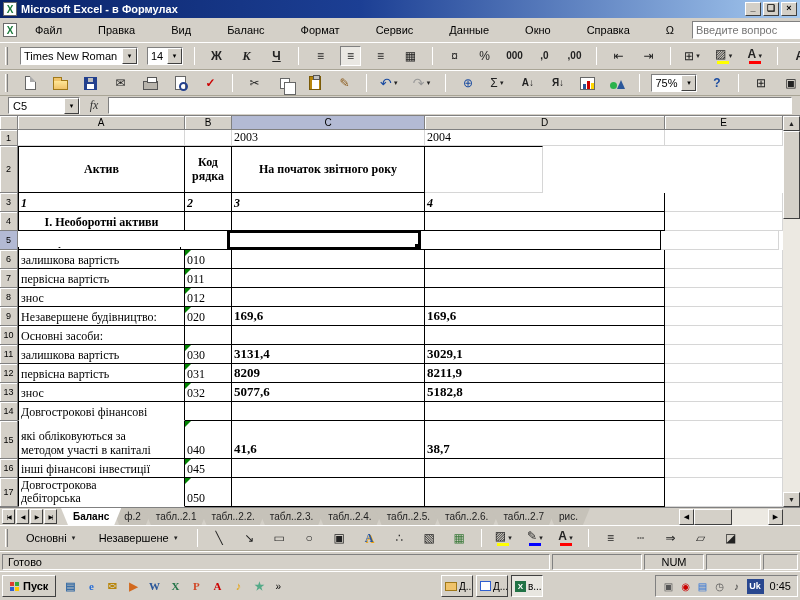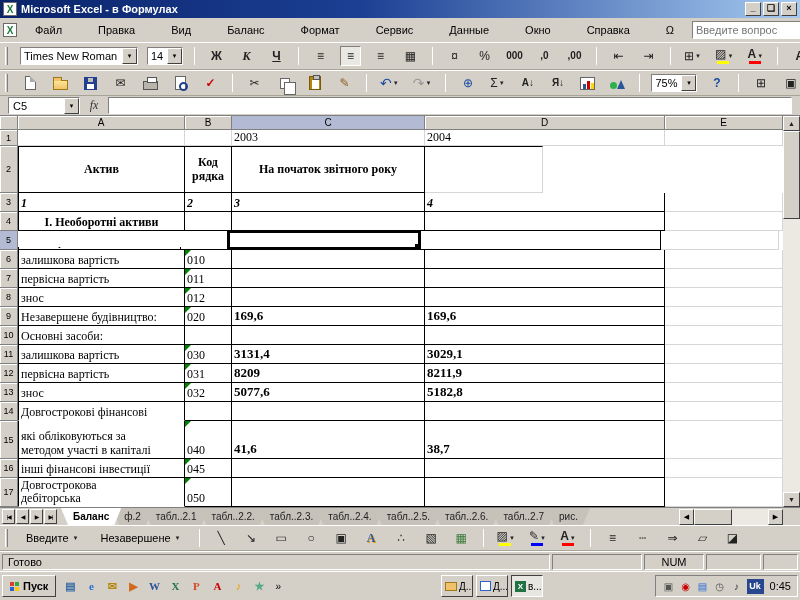--- a/index.html
+++ b/index.html
@@ -549,21 +549,21 @@
         <div class="hthumb"></div>
       </div>
       <div class="hbtn">▶</div>
     </div>
     <div class="tabcorner"></div>
   </div>
 
   <div class="toolbar drawbar" id="tb-drawing">
       <div class="grip"></div>
       <div class="tb-menu">
-        <span>Введите</span>
+        <span>Основні</span>
         <span class="dd">▾</span>
       </div>
       <div class="tb-menu">
         <span>Незавершене</span>
         <span class="dd">▾</span>
       </div>
       <div class="tb-sep"></div>
       <div class="tb-btn">
         <span class="glyph">╲</span>
       </div>

